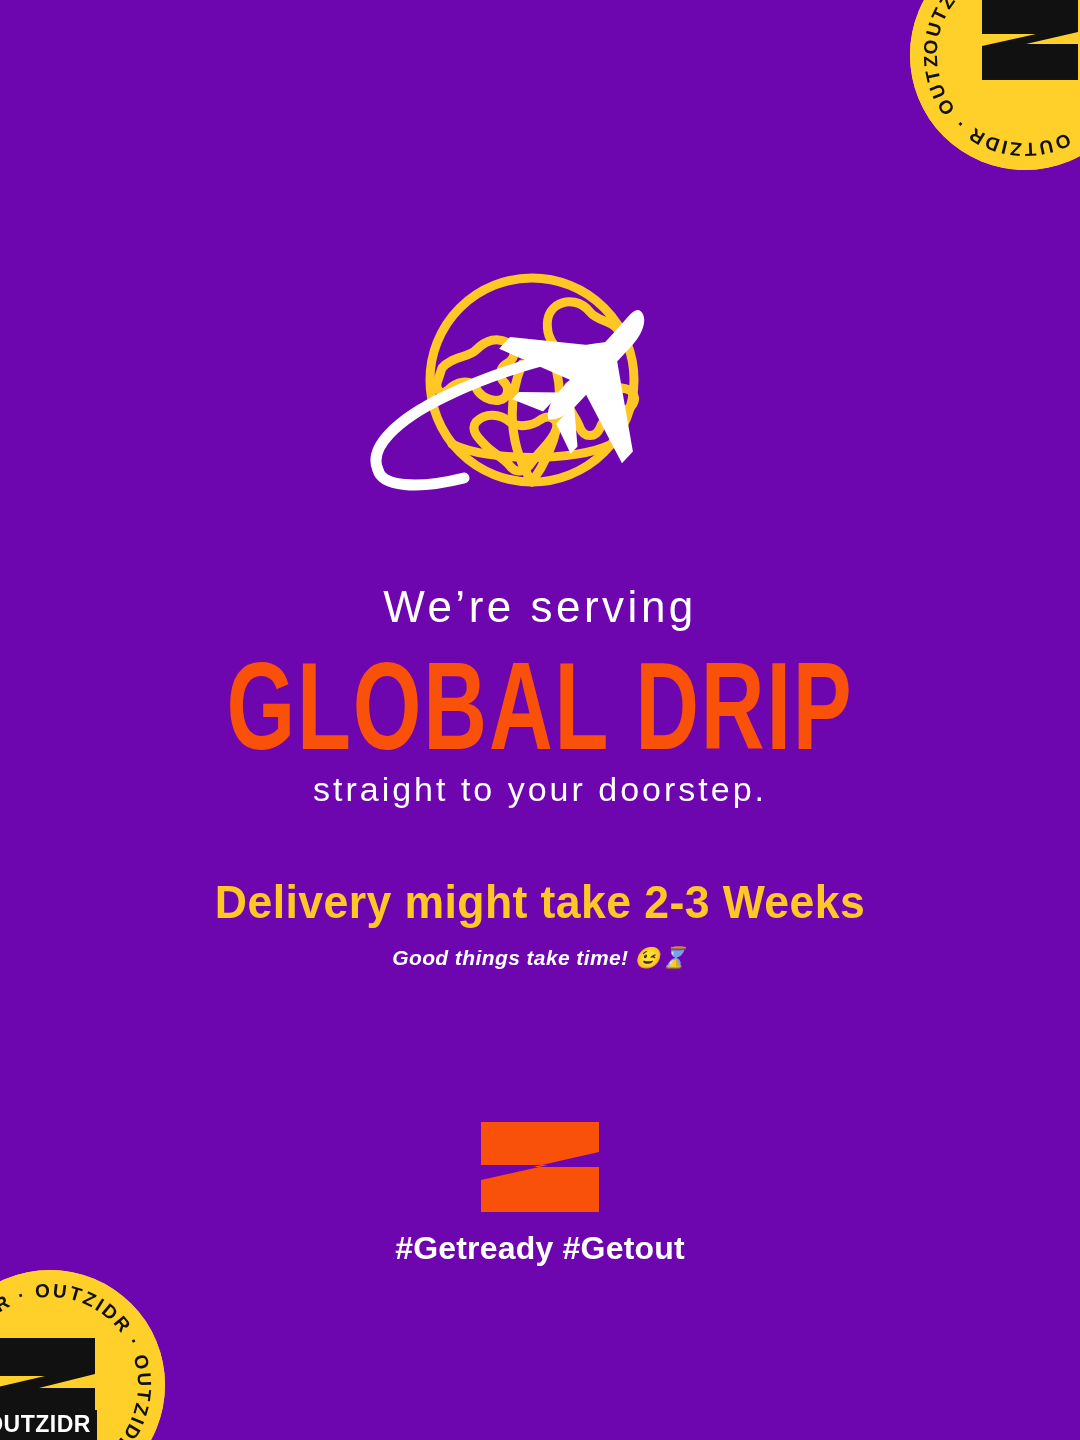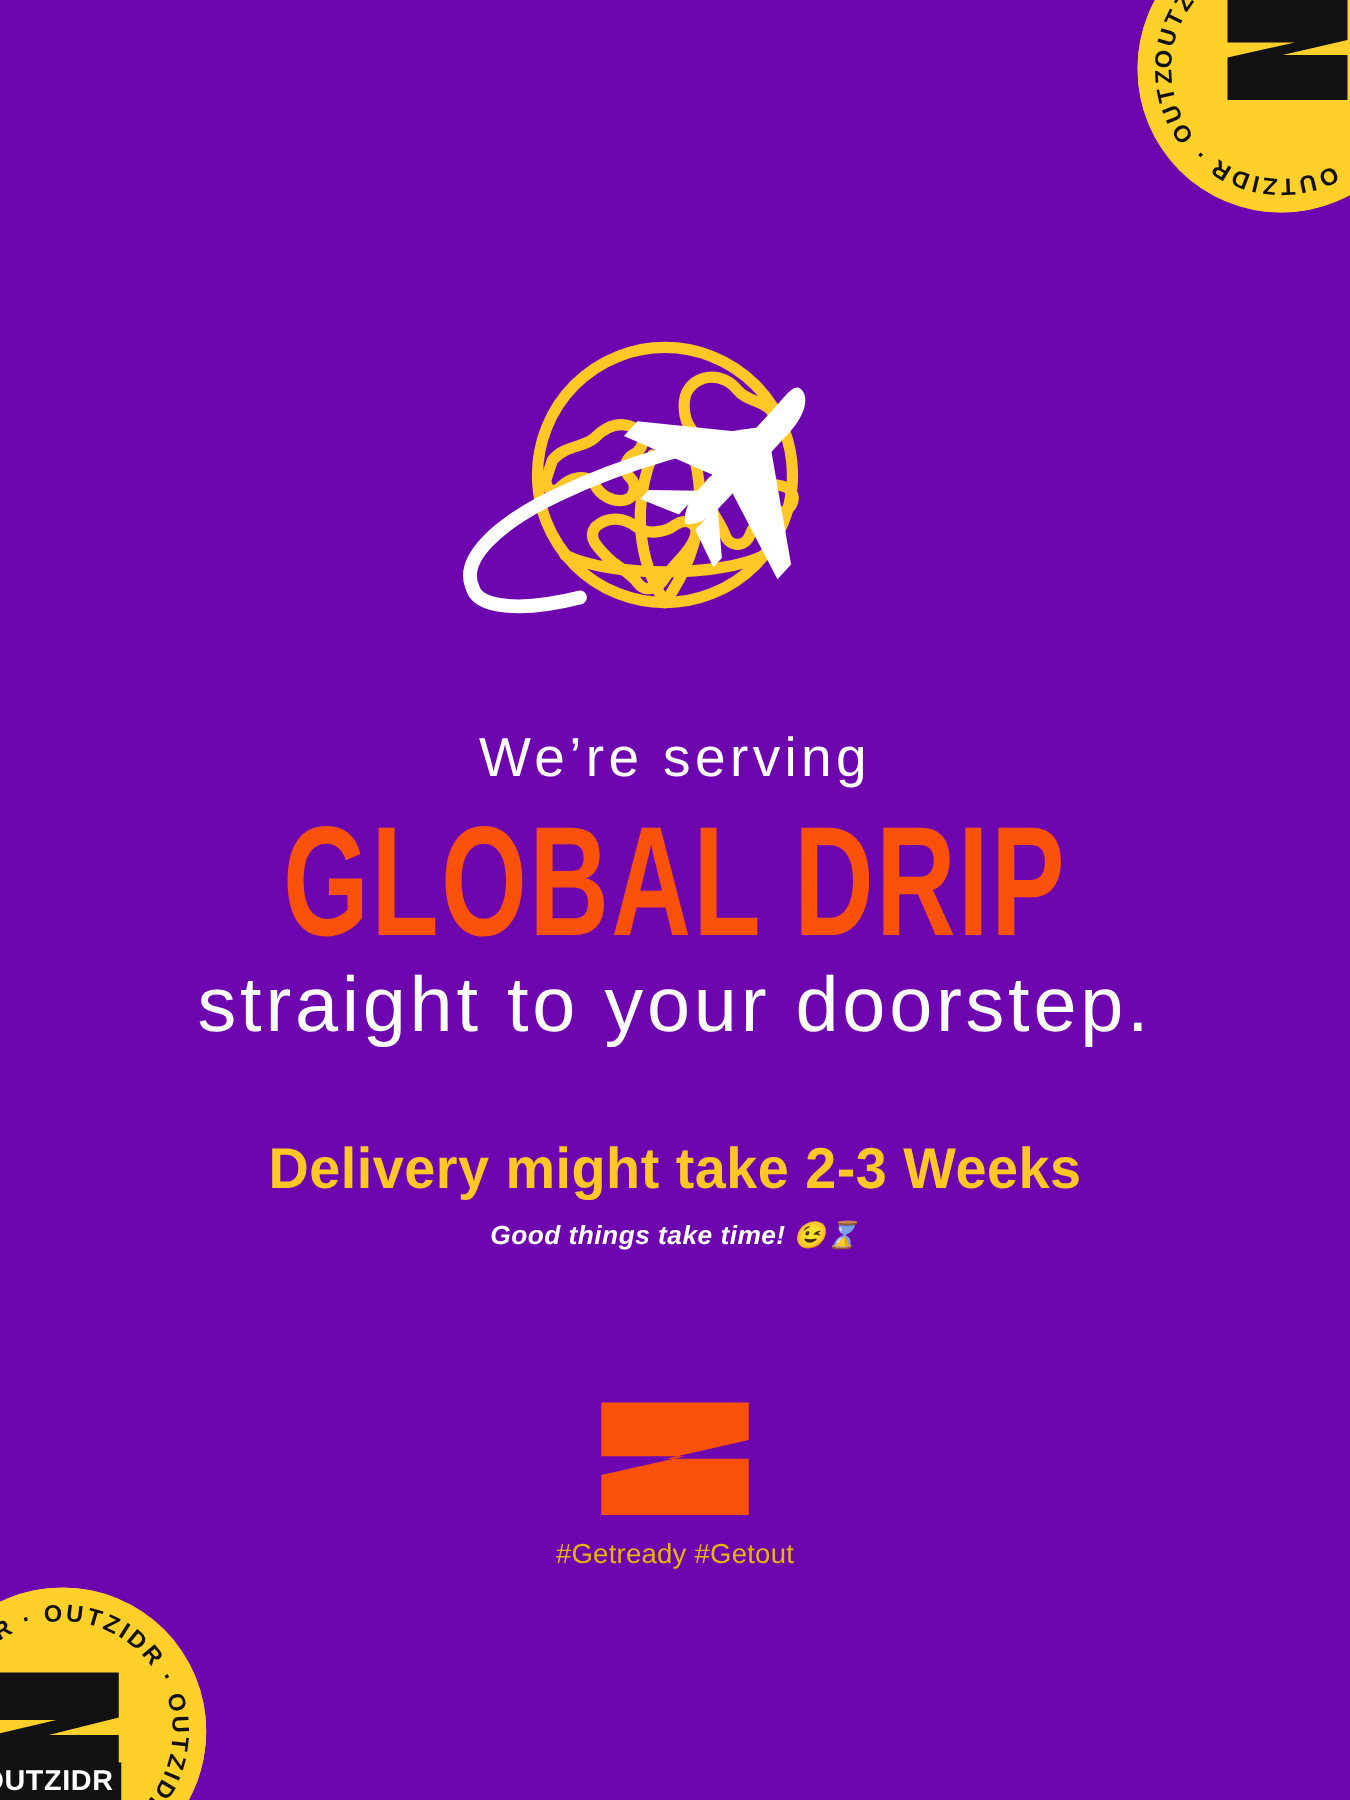--- a/index.html
+++ b/index.html
@@ -63,21 +63,21 @@
     font-size: 96px;
     font-weight: 700;
     letter-spacing: 2px;
     line-height: 1.05;
     margin: 10px 0 4px 0;
     transform: scaleY(1.30) scaleX(0.92);
     transform-origin: center top;
   }
   #subhead {
     color: #FFFFFF;
-    font-size: 62px;
+    font-size: 34px;
     font-weight: 300;
     letter-spacing: 3px;
     line-height: 1.12;
     margin: 28px 0 0 0;
   }
   #delivery-line {
     color: #FFC726;
     font-size: 46px;
     font-weight: 700;
     letter-spacing: 0.4px;
@@ -99,23 +99,23 @@
   #footer {
     position: absolute;
     left: 0; right: 0;
     top: 1120px;
     display: flex;
     flex-direction: column;
     align-items: center;
   }
   #z-logo { display: block; }
   #hashtags {
-    color: #eab308;
-    font-size: 22px;
-    font-weight: 400;
+    color: #ffffff;
+    font-size: 32px;
+    font-weight: 700;
     letter-spacing: 0.2px;
     margin-top: 16px;
   }
 </style>
 </head>
 <body>
 
 <div id="poster">
 
   <div class="badge" id="badge-tr">

